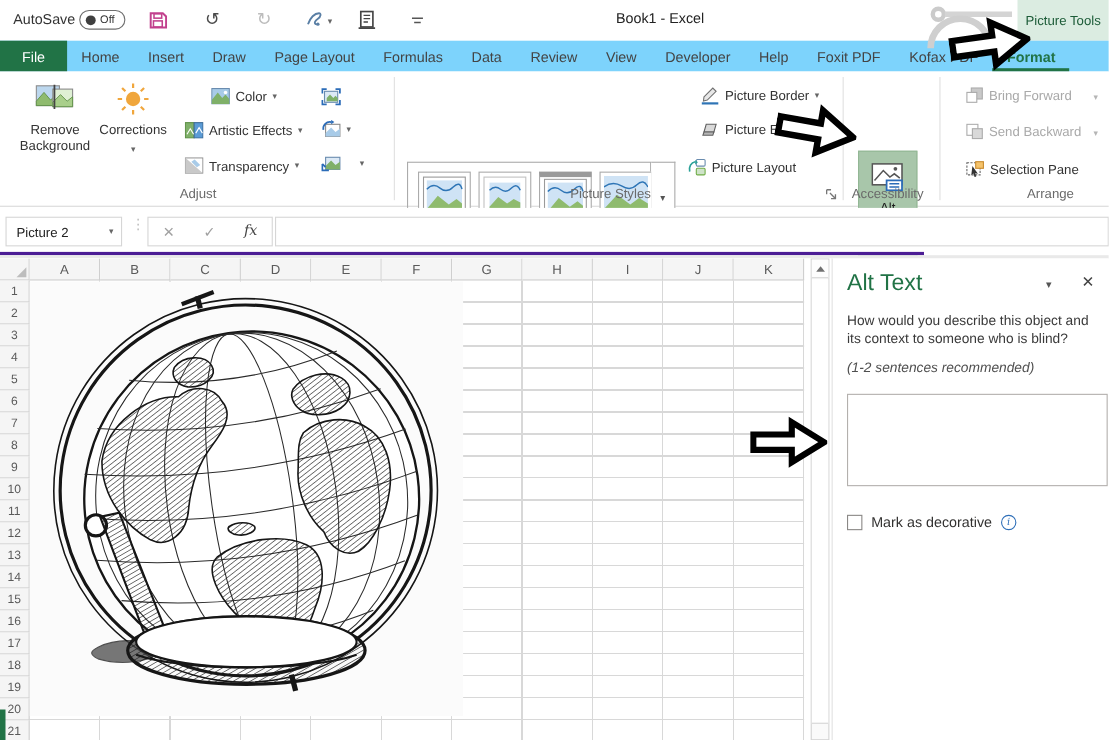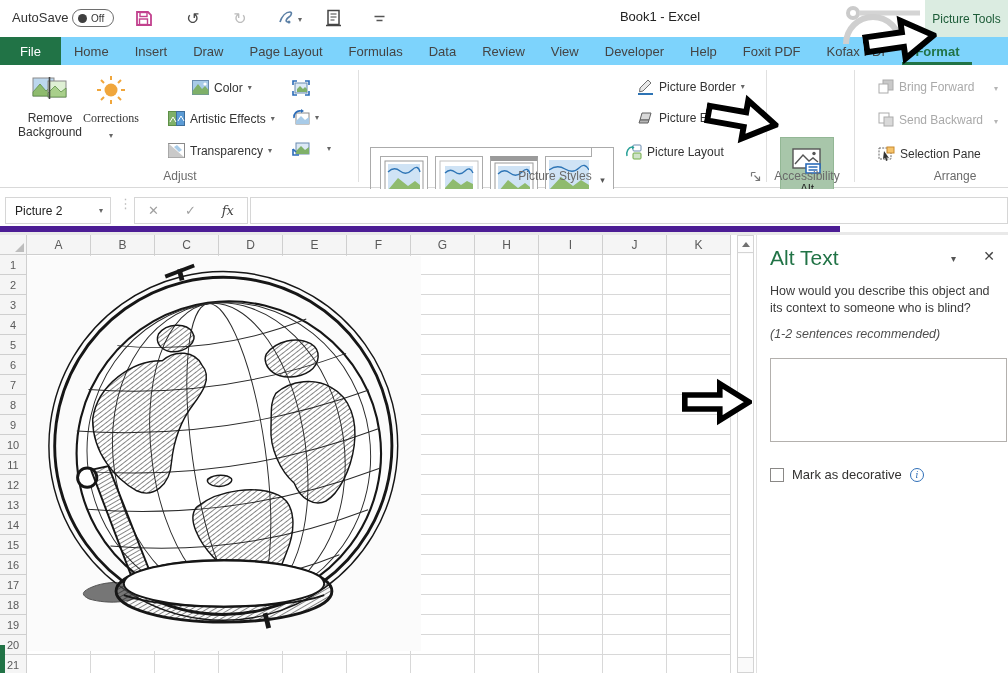--- a/index.html
+++ b/index.html
@@ -7,21 +7,21 @@
   body { font-family:"Liberation Sans", sans-serif; background:#fff; position:relative; overflow:hidden; }
   #app { position:absolute; inset:0; width:1008px; height:673px; background:#fff; }
 
   
   .qat { position:absolute; left:0; top:0; width:1008px; height:37px; background:#fff; }
   .autosave { position:absolute; left:12px; top:10px; font-size:13px; color:#333; }
   .as-toggle { position:absolute; left:72px; top:9px; width:42px; height:18px; border:1px solid #6e6e6e; border-radius:9px; display:flex; align-items:center; padding:0 5px; gap:4px; }
   .as-dot { width:9px; height:9px; border-radius:50%; background:#3f3f3f; }
   .as-off { font-size:10px; color:#333; }
   .qat-ic { position:absolute; top:8px; width:20px; height:20px; display:flex; align-items:center; justify-content:center; font-size:16px; }
-  .doc-title { position:absolute; left:560px; top:9px; width:200px; text-align:center; font-size:13px; color:#222; }
+  .doc-title { position:absolute; left:560px; top:9px; width:200px; text-align:left; font-size:13px; color:#222; }
   .ctx-tab-hdr { position:absolute; left:925px; top:0; width:83px; height:37px; background:var(--contextual-tab-bg,#dbece1); color:#1d5c38; font-size:12px; display:flex; align-items:center; justify-content:center; }
 
   
   .tabs { position:absolute; left:0; top:37px; width:1008px; height:28px; background:#7dd3fc; display:flex; }
   .tab { padding:0 13px; font-size:13px; color:#444; display:flex; align-items:center; white-space:nowrap; }
   .tab-file { background:var(--excel-green,#217346); color:#fff; padding:0 20px; }
   .tab-active { color:var(--excel-green,#217346); font-weight:bold; border-bottom:3px solid var(--excel-green,#217346); padding-top:3px; }
 
   
   .ribbon { position:absolute; left:0; top:65px; width:1008px; height:123px; background:#fff; border-bottom:1px solid #d9d9d9; }
@@ -36,21 +36,21 @@
   .thumb { width:48px; height:48px; border:1px solid #ababab; background:#fff; padding:3px; }
   .thumb svg { display:block; }
   .thumb.t3 { border-top:5px solid #9a9a9a; padding-top:1px; }
   .thumb.t4 { box-shadow:2px 2px 0 #adadad; }
   .gal-more { position:absolute; left:592px; top:82px; width:22px; height:66px; border:1px solid #ababab; border-left:none; display:flex; align-items:center; justify-content:center; color:#555; font-size:9px; background:#fff; }
   .alt-btn { position:absolute; left:780px; top:72px; width:54px; height:97px; background:var(--alt-text-button-bg,#a8c6aa); border:1px solid #93b795; display:flex; flex-direction:column; align-items:center; padding-top:10px; font-size:12px; color:#1e1e1e; line-height:15px; }
   .dis { color:#a9a9a9; }
   .dlg-launch { position:absolute; left:750px; bottom:5px; width:11px; height:11px; }
 
   
-  .fbar { position:absolute; left:0; top:189px; width:840px; height:43px; background:#fff; border-bottom:6px solid #4c1d95;text-decoration:underline; }
+  .fbar { position:absolute; left:0; top:189px; width:840px; height:43px; background:#fff; border-bottom:3px solid #4c1d95;text-decoration:underline; }
   .namebox { position:absolute; left:5px; top:8px; width:106px; height:27px; border:1px solid #d6d6d6; display:flex; align-items:center; font-size:12px; color:#222; padding-left:9px; }
   .namebox .nb-caret { position:absolute; right:7px; font-size:8px; color:#666; }
   .fdots { position:absolute; left:119px; top:12px; color:#bdbdbd; font-size:13px; letter-spacing:0; line-height:6px; }
   .fbtns { position:absolute; left:134px; top:8px; width:114px; height:27px; border:1px solid #d6d6d6; display:flex; align-items:center; justify-content:space-around; }
   .fx { font-family:"DejaVu Serif", serif; font-style:italic; font-size:13px; color:#444; }
   .fgray { color:#a0a0a0; font-size:13px; }
   .finput { position:absolute; left:250px; top:8px; width:758px; height:27px; border:1px solid #d6d6d6; background:#fff; }
   .gapstrip { position:absolute; left:0; top:232px; width:1008px; height:3px; background:#e9e9e9; }
 
   
@@ -161,21 +161,21 @@
       <svg width="36" height="30" viewBox="0 0 36 30">
         <rect x="1" y="3" width="21" height="18" fill="#bcd7ee" stroke="#8a8a8a"></rect>
         <path d="M1 17 L8 9 L14 16 L18 12 L22 17 L22 21 L1 21 Z" fill="#8fbb6e" stroke="#5d8f46" stroke-width="0.8"></path>
         <rect x="16" y="6" width="18" height="16" fill="#dff0d4" stroke="#8a8a8a"></rect>
         <path d="M16 18 L23 11 L29 17 L34 13 L34 22 L16 22 Z" fill="#a9cf8b" stroke="#5d8f46" stroke-width="0.8"></path>
         <path d="M17.5 2 V24" stroke="#444" stroke-width="1.6"></path>
       </svg>
       <span style="margin-top:6px;">Remove</span>
       <span>Background</span>
     </div>
-    <div class="big-btn" style="left:80px;top:10px;width:62px;font-family:Liberation Serif, serif;">
+    <div class="big-btn" style="left:90px;top:10px;width:62px;">
       <svg width="30" height="30" viewBox="0 0 30 30">
         <circle cx="15" cy="15" r="6.5" fill="#f0a63c"></circle>
         <g stroke="#f0a63c" stroke-width="2">
             <path d="M15 1 v4"></path>
             <path d="M15 25 v4"></path>
             <path d="M1 15 h4"></path>
             <path d="M25 15 h4"></path>
             <path d="M5 5 l3 3"></path>
             <path d="M22 22 l3 3"></path>
             <path d="M25 5 l-3 3"></path>

